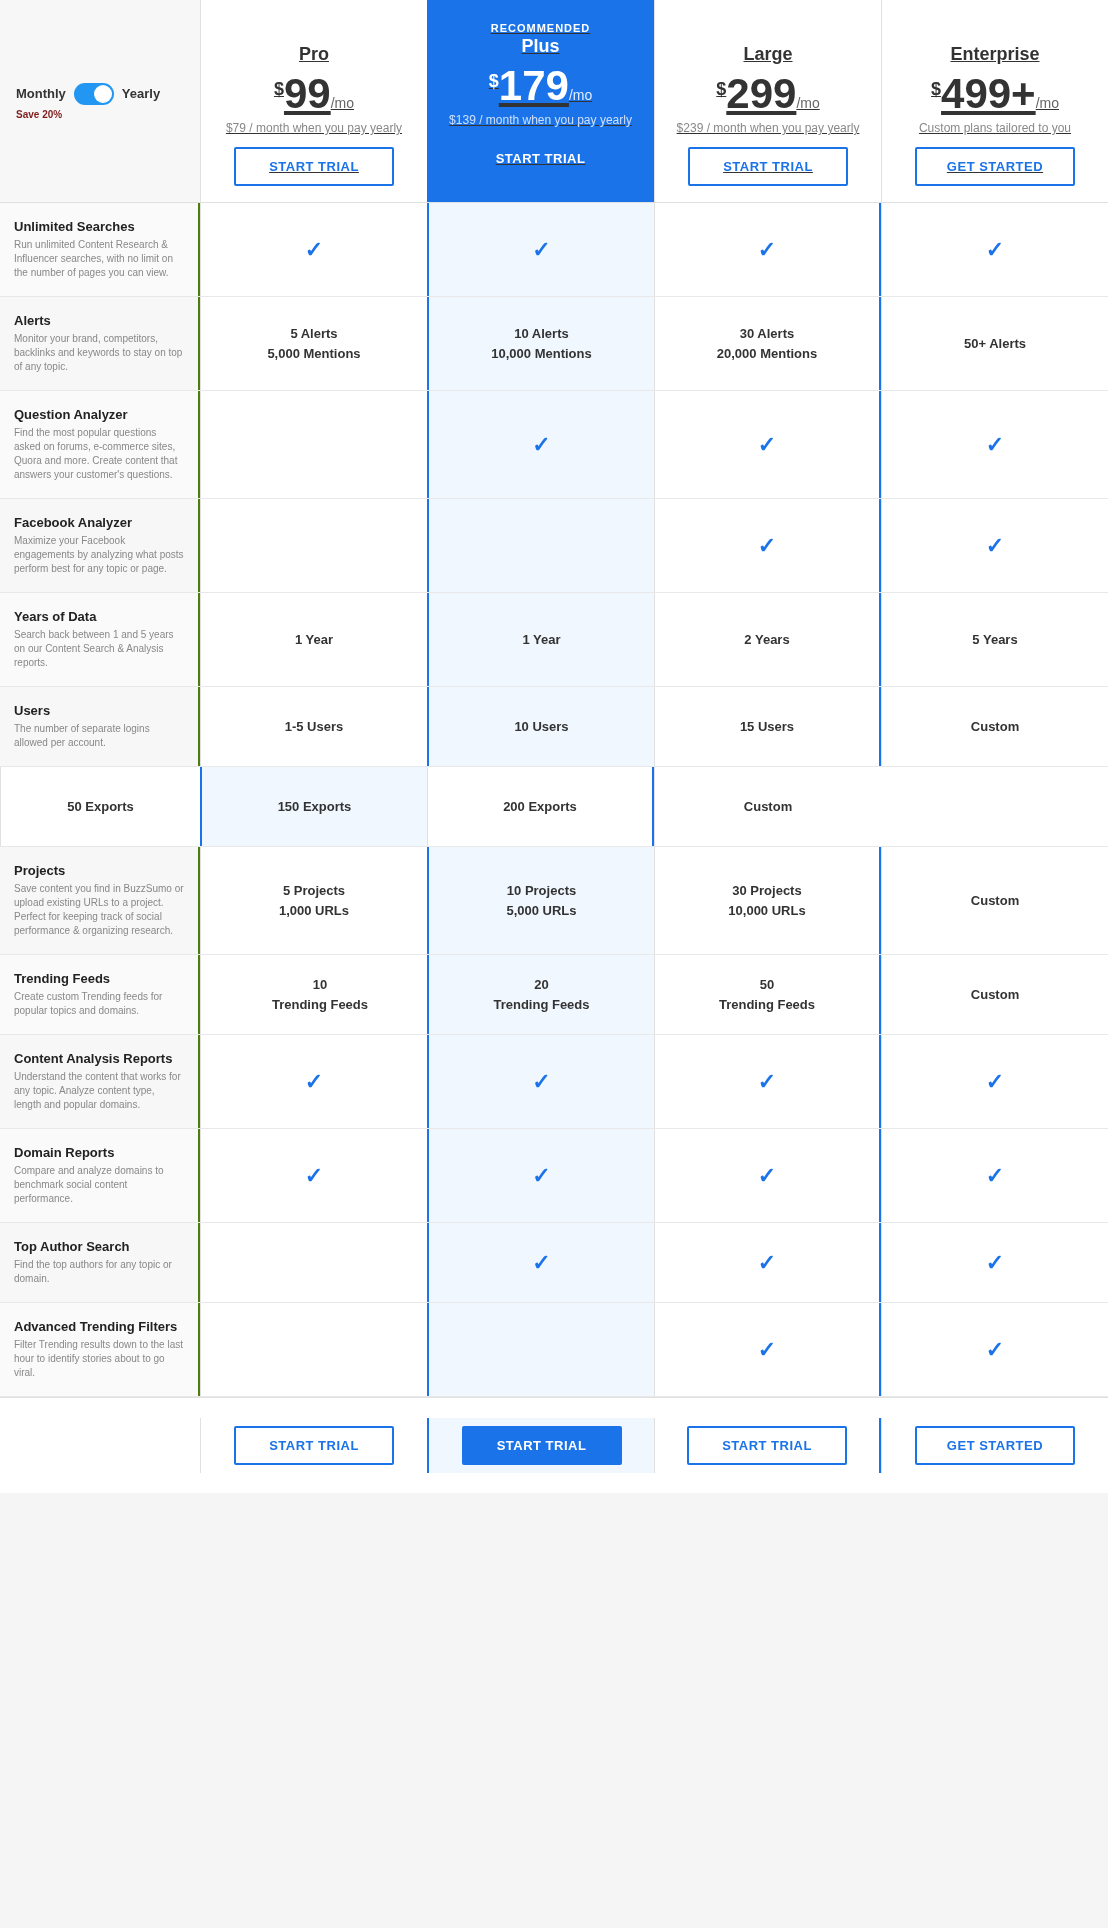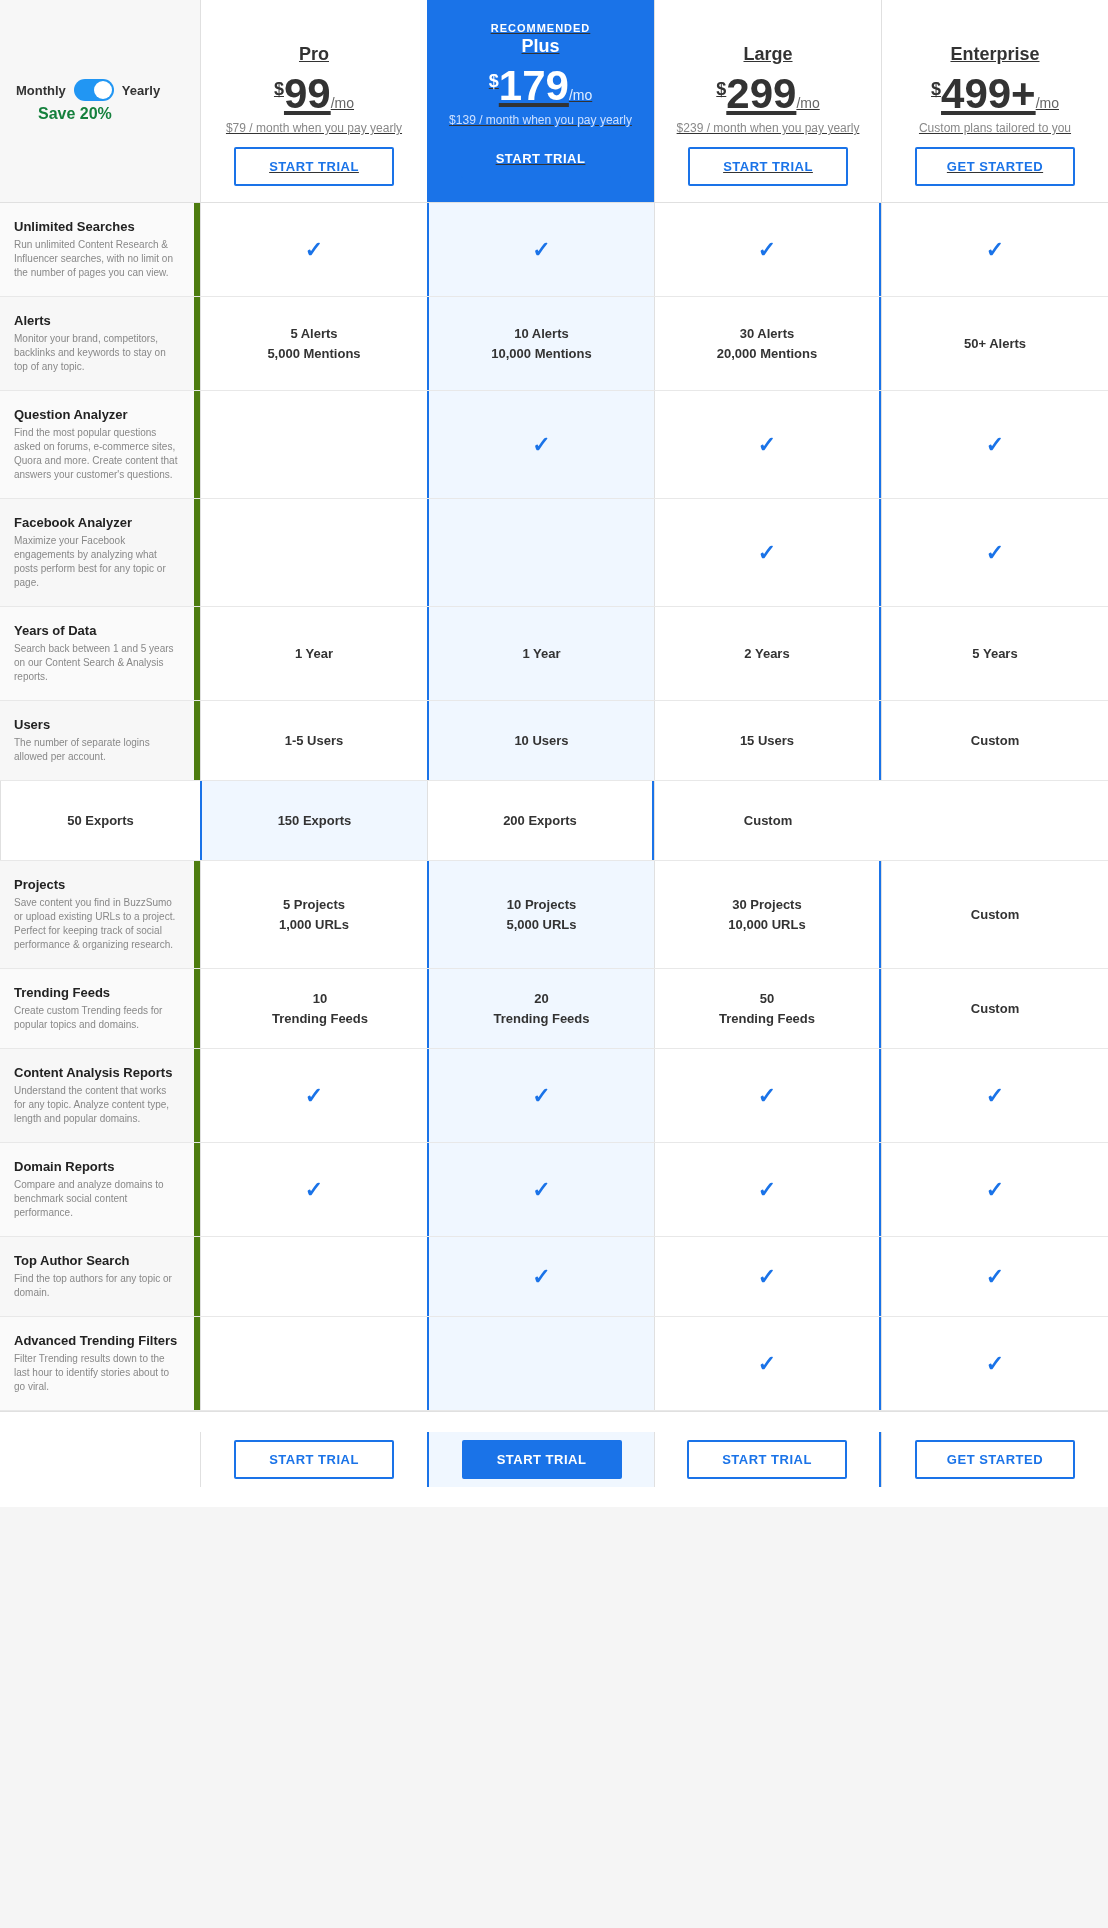--- a/index.html
+++ b/index.html
@@ -47,25 +47,25 @@
     .toggle-knob {
       width: 18px;
       height: 18px;
       background: #fff;
       border-radius: 50%;
       position: absolute;
       top: 2px;
       right: 2px;
     }
     .save-badge {
-      font-size: 16px;
-      color: #15803d;
+      font-size: 10px;
+      color: #7f1d1d;
       font-weight: 700;
       margin-top: 4px;
-      margin-left: 22px;
+      margin-left: 0;
     }
     .plan-col {
       padding: 16px 12px;
       text-align: center;
       border-left: 1px solid #e0e0e0;
       background: #fff;
       display: flex;
       flex-direction: column;
       align-items: center;
       text-decoration: underline;
@@ -169,21 +169,21 @@
       grid-template-columns: 200px 1fr 1fr 1fr 1fr;
       border-bottom: 1px solid #e8e8e8;
       min-height: 80px;
     }
     .feature-row:nth-child(odd) .feature-desc {
       background: #fafafa;
     }
     .feature-desc {
       padding: 16px 14px;
       background: #f7f7f7;
-      border-right: 6px solid #4d7c0f;
+      border-right: 2px solid #4d7c0f;
     }
     .feature-title {
       font-size: 13px;
       font-weight: 700;
       color: #222;
       margin-bottom: 4px;
     }
     .feature-subtitle {
       font-size: 10px;
       color: #888;

